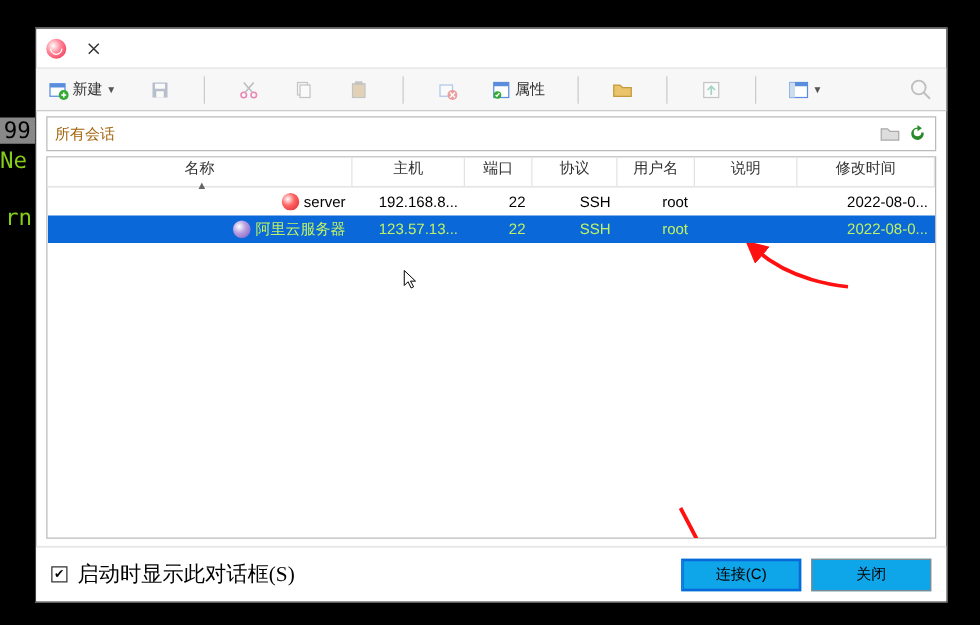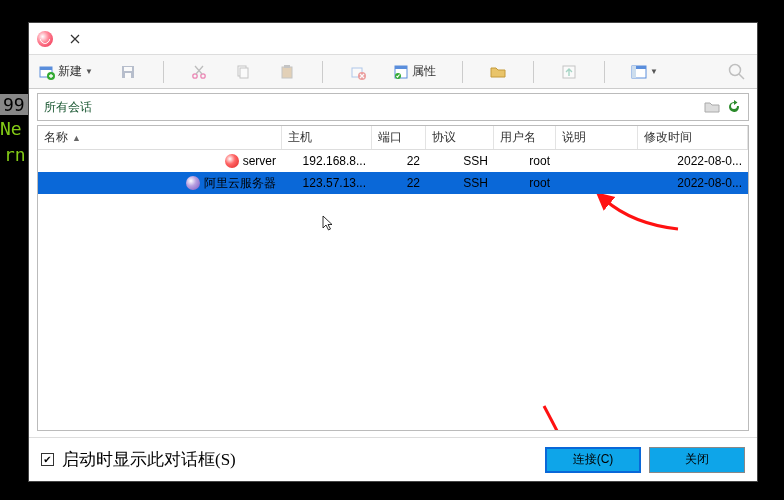--- a/index.html
+++ b/index.html
@@ -1,57 +1,57 @@
 <!DOCTYPE html>
 <html><head>
 <meta charset="utf-8">
 <style>
   * { box-sizing: border-box; margin: 0; padding: 0; font-family: "Microsoft YaHei", "Segoe UI", Arial, sans-serif; }
   body { width: 784px; height: 500px; background: #000; position: relative; overflow: hidden; }
   .bg-text { color: #84cc16; font-family: Consolas, monospace; font-size: 18px; position: absolute; }
   .bg1 { top: 94px; left: 0; background: #888; color: #000; padding: 0 3px; }
   .bg2 { top: 118px; left: 0; }
-  .bg3 { top: 144px; left: 4px; }
+  .bg3 { top: 164px; left: 4px; }
 
   .dialog { position: absolute; left: 28px; top: 22px; width: 730px; height: 460px; background: #fff; border: 1px solid #444; display: flex; flex-direction: column; }
   .titlebar { height: 32px; display: flex; align-items: center; padding: 0 8px; border-bottom: 1px solid #ddd; }
   .titlebar .app-icon { width: 16px; height: 16px; border-radius: 50%; background: radial-gradient(circle at 35% 35%, #fff 0%, #f89 40%, #e24 100%); position: relative; margin-right: 8px; }
   .titlebar .app-icon::after { content:""; position:absolute; width:8px; height:8px; border:1.5px solid #fff; border-radius:50%; border-top-color:transparent; border-left-color:transparent; left:3px; top:3px; transform:rotate(45deg);}
   .titlebar .title { font-size: 12px; flex: 1; }
   .close-x { width: 28px; height: 28px; display:flex; align-items:center; justify-content:center; font-size: 14px; color:#333; cursor:pointer; }
 
   .toolbar { height: 34px; display:flex; align-items:center; padding: 0 6px; gap: 18px; border-bottom: 1px solid #ccc; background:#f7f7f7; }
   .tbtn { height: 26px; min-width: 26px; display:flex; align-items:center; justify-content:center; padding: 0 4px; font-size: 12px; color:#333; gap:3px; }
   .tbtn.disabled { opacity: .45; }
   .sep { width:1px; height:22px; background:#ccc; margin: 0 4px; }
   .drop { font-size: 8px; color:#555; }
   .spacer { flex:1; }
   .magnify { width: 20px; height:20px; opacity:.5; }
   .ico { width:16px; height:16px; display:inline-block; }
 
   .filter-row { height: 28px; display:flex; align-items:center; border: 1px solid #bbb; margin: 4px 8px 0; font-size: 12px; padding: 0 6px; background:#fff; }
-  .filter-row .txt { flex:1; color:#14532d; }
+  .filter-row .txt { flex:1; color:#a16207; }
   .refresh-ico { width:16px; height:16px; color:#2a8a2a; }
   .folder-ico { width:16px; height:16px; color:#aaa; margin-right:6px; }
 
   .grid-wrap { flex:1; margin: 4px 8px 6px; border:1px solid #bbb; background:#fff; display:flex; flex-direction:column; overflow:hidden; position:relative; }
   .grid-head { display:flex; height: 24px; border-bottom: 1px solid #ddd; background:#fff; }
-  .gh { font-size: 12px; color:#333; display:flex; align-items:center; padding: 0 6px; border-right: 1px solid #e3e3e3; }
+  .gh { font-size: 12px; color:#333; display:flex; align-items:center; padding: 0 6px; border-right: 1px solid #e3e3e3; flex-direction: column; }
   .gh .sort { font-size:9px; margin-left:4px; color:#666; }
   .col-name { width: 244px; }
   .col-host { width: 90px; }
   .col-port { width: 54px; }
   .col-proto { width: 68px; }
   .col-user { width: 62px; }
   .col-desc { width: 82px; }
   .col-mod  { flex:1; }
 
   .grid-body { flex:1; overflow:auto; position:relative; }
   .row { display:flex; height: 22px; font-size: 12px; align-items:center; }
-  .row.selected { background:#0a68d8; color:#000000; }
+  .row.selected { background:#0a68d8; color:#bef264; }
   .cell { display:flex; align-items:center; padding: 0 6px; overflow:hidden; white-space:nowrap; text-overflow:ellipsis;justify-content:flex-end; }
   .row-icon { width:14px; height:14px; margin-right:4px; border-radius:50%; }
   .row-icon.red { background: radial-gradient(circle at 35% 35%, #fff, #f66 40%, #d22); }
   .row-icon.purple { background: radial-gradient(circle at 35% 35%, #fff, #b8a0e0 40%, #7a55c0); }
 
   .arrow { position:absolute; pointer-events:none; }
   .arrow1 { left: 555px; top: 44px; width: 90px; height: 40px; }
   .arrow2 { left: 500px; top: 250px; width: 70px; height: 120px; }
 
   .cursor { position:absolute; left: 283px; top: 65px; width:16px; height:16px; }

